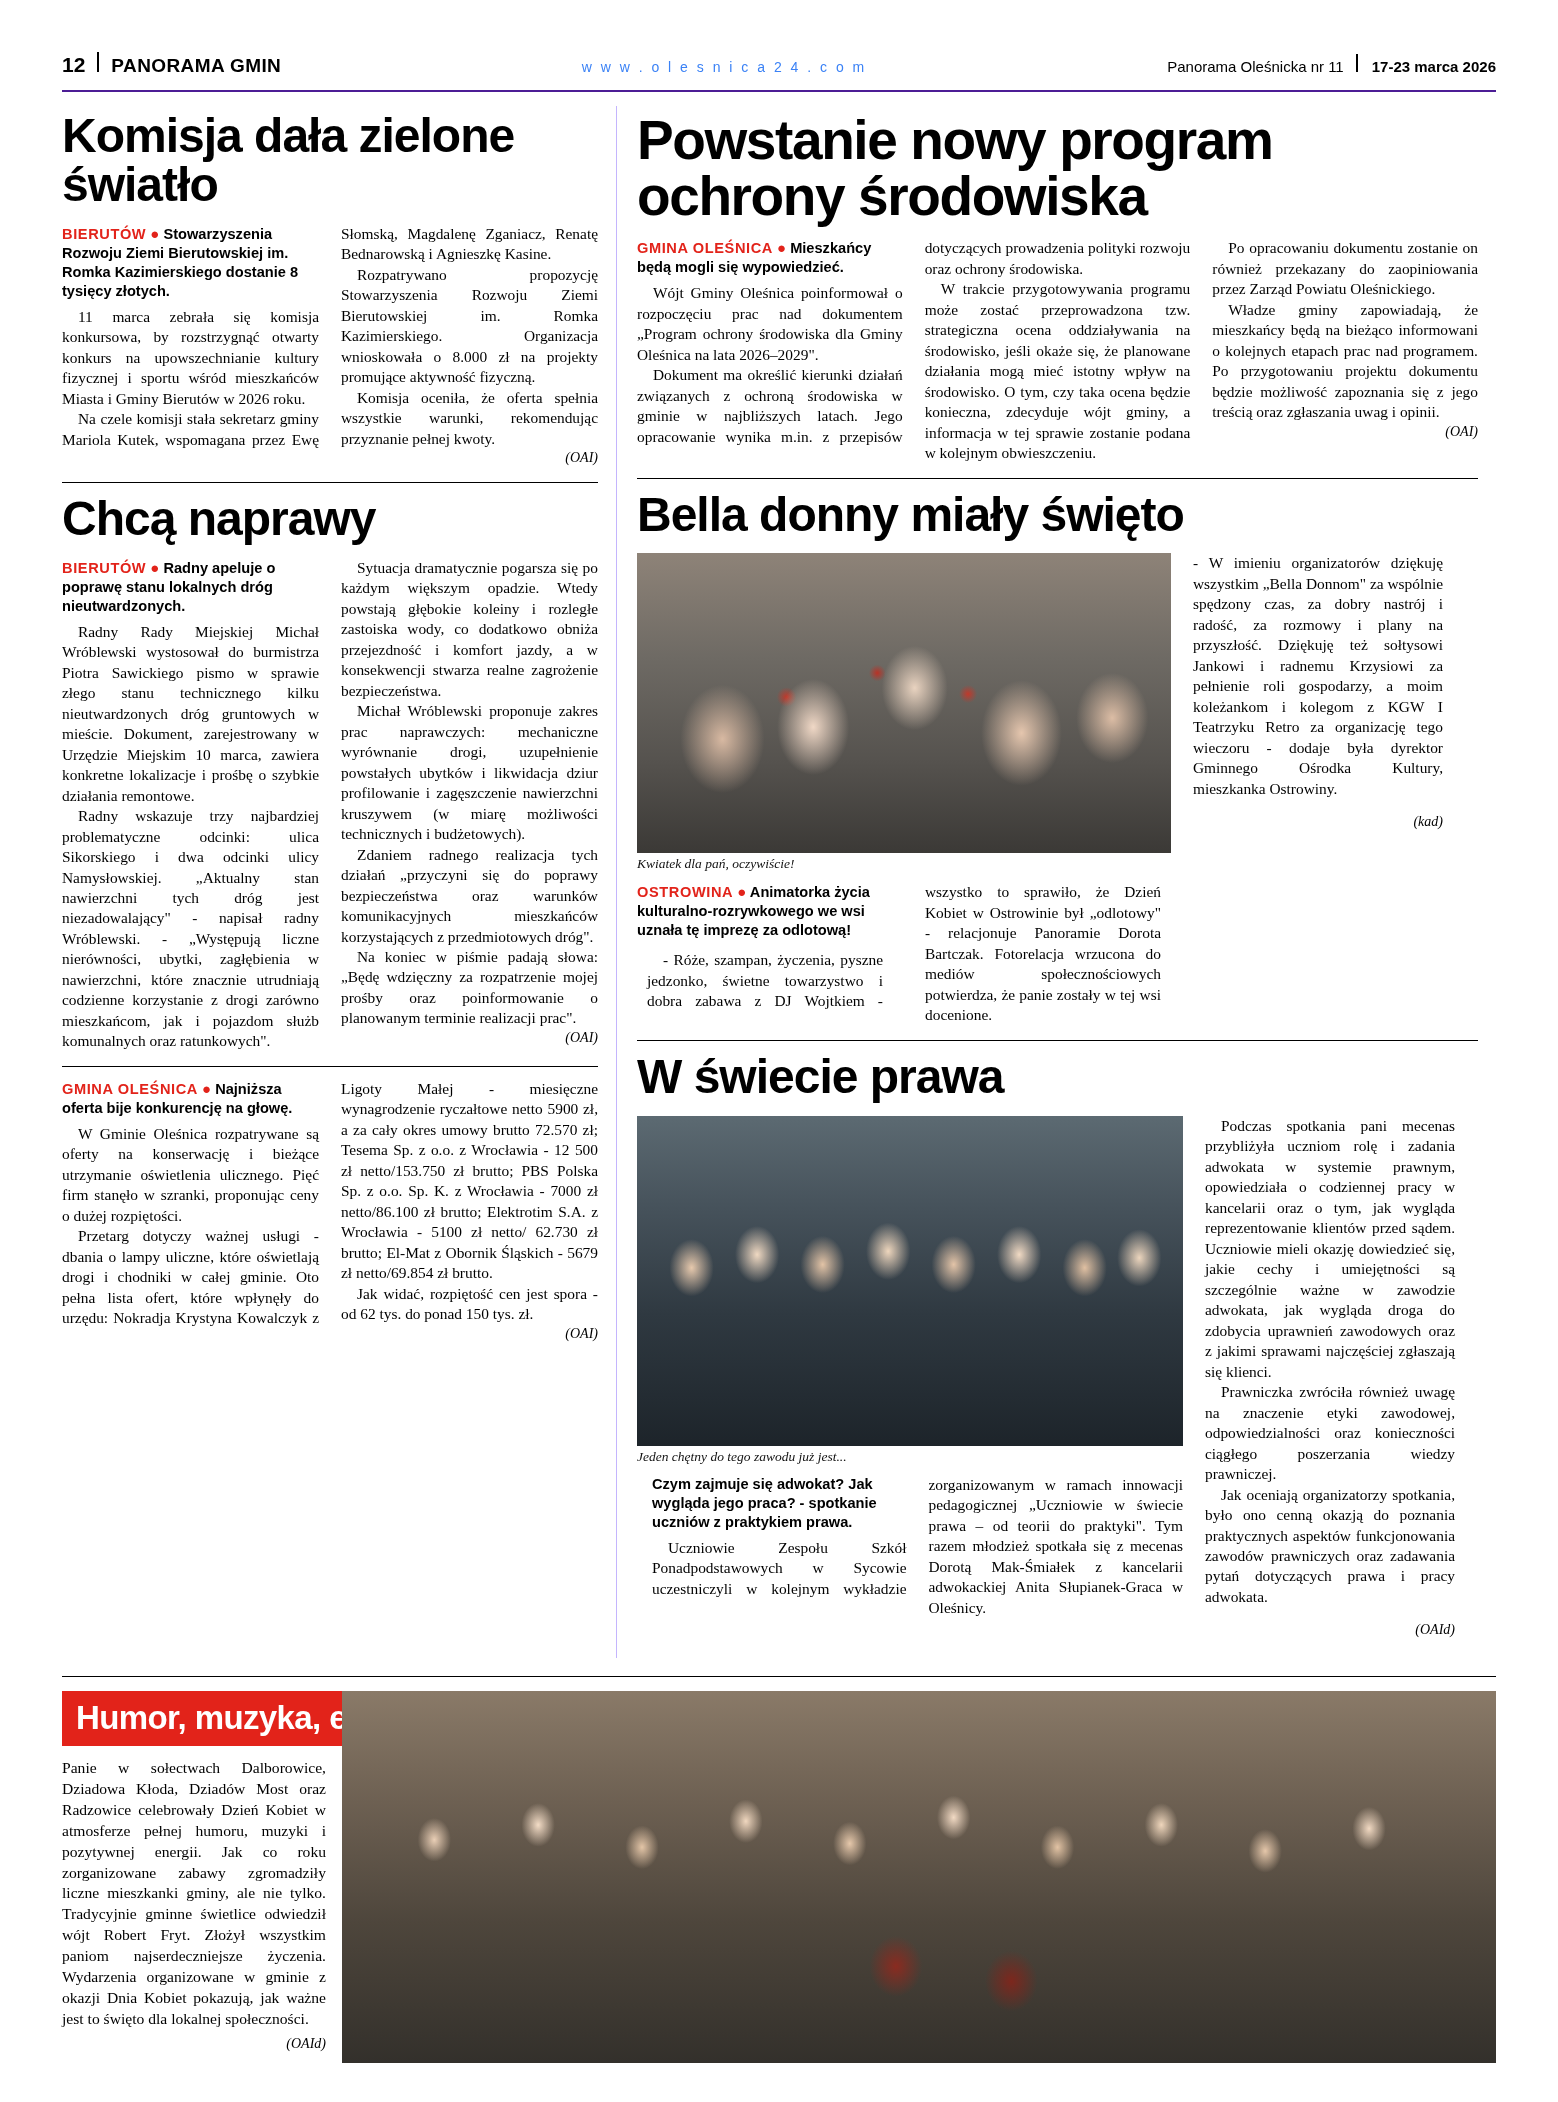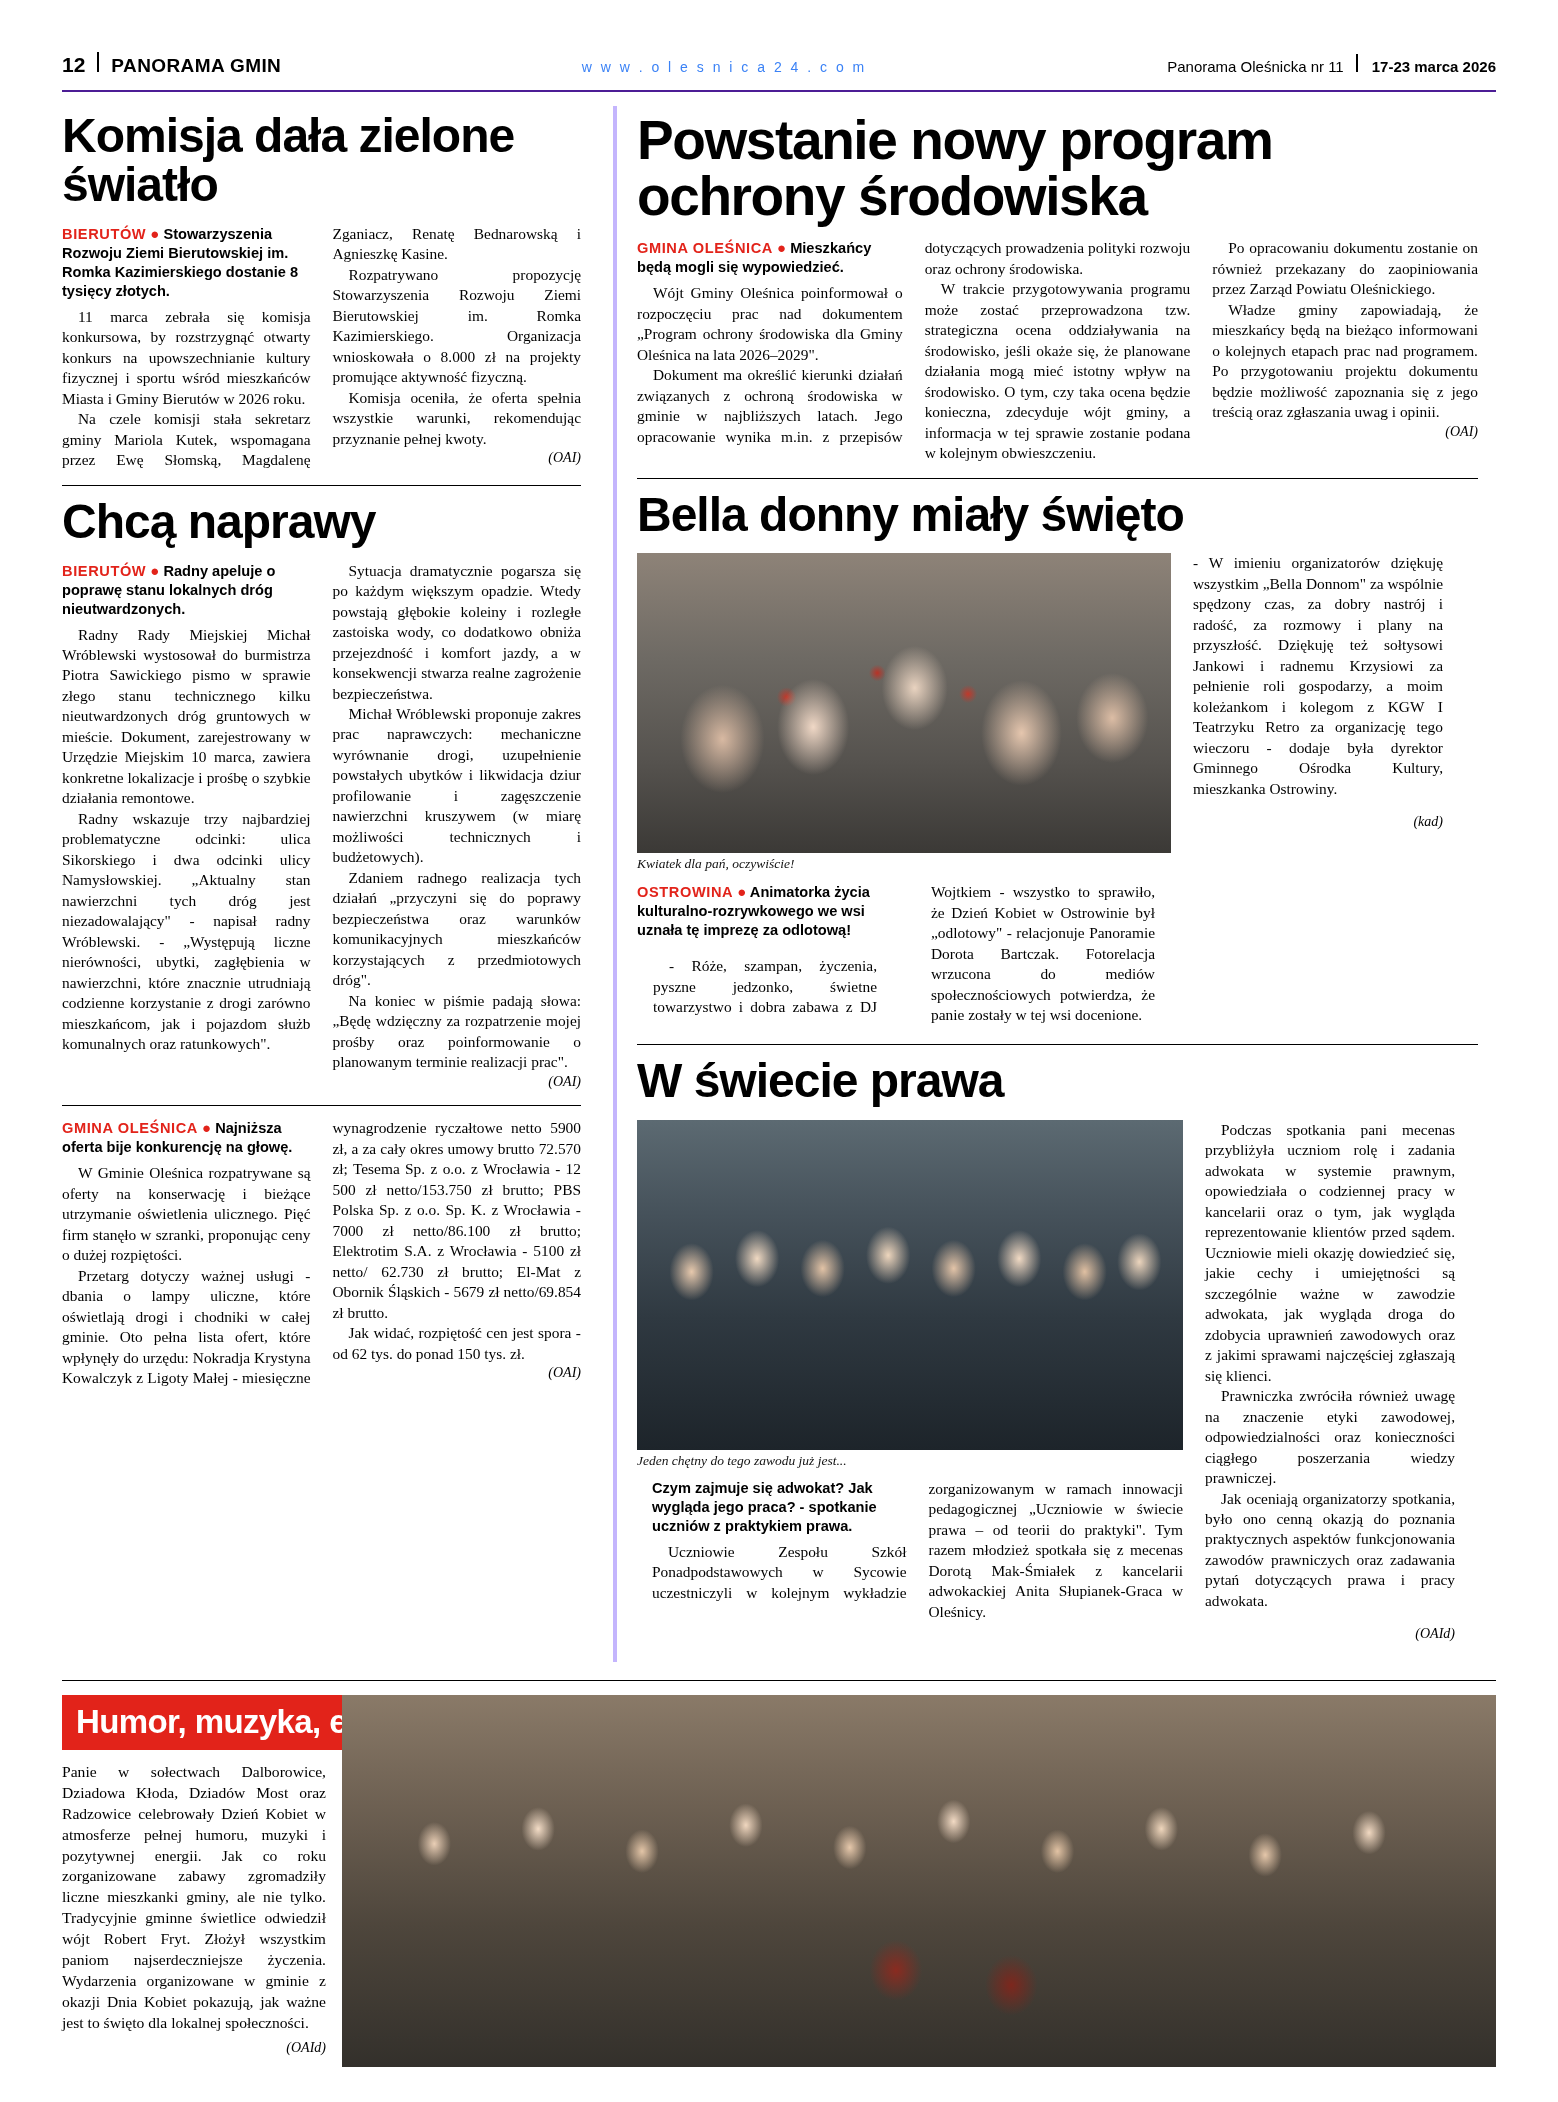--- a/index.html
+++ b/index.html
@@ -59,21 +59,21 @@
     font-weight: bold;
     font-size: 15px;
   }
 
   
   .body-grid {
     display: flex;
     gap: 0px;
     margin-top: 14px;
   }
-  .col-left { width: 555px; padding-right: 32px; border-right: 4px solid #c4b5fd; }
+  .col-left { width: 555px; padding-right: 18px; border-right: 1px solid #c4b5fd; }
   .col-right { width: 861px; padding-left: 20px; }
 
   h1.headline {
     font-family: "Liberation Sans", sans-serif;
     font-weight: bold;
     font-size: 48px;
     line-height: 1.02;
     margin: 6px 0 14px 0;
     letter-spacing: -1px;
   }
@@ -297,21 +297,21 @@
       <div class="sec">
         <h1 class="headline">Bella donny miały święto</h1>
         <div style="display:flex; gap:22px;">
           <div style="width:534px;">
             <div class="photo">
               <div class="ph-bella"></div>
             </div>
             <div class="caption">Kwiatek dla pań, oczywiście!</div>
             <div style="column-count:2; column-gap:22px; font-size:15.4px; line-height:1.33; text-align:justify; margin-top:10px;">
               <p class="lead first" style="margin:0;"><span class="place">OSTROWINA</span> <span class="dot">●</span> <span>Animatorka życia kulturalno-rozrywkowego we wsi uznała tę imprezę za odlotową!</span></p>
-              <p style="margin:16px; text-indent:16px;">- Róże, szampan, życzenia, pyszne jedzonko, świetne towarzystwo i dobra zabawa z DJ Wojtkiem - wszystko to sprawiło, że Dzień Kobiet w Ostrowinie był „odlotowy" - relacjonuje Panoramie Dorota Bartczak. Fotorelacja wrzucona do mediów społecznościowych potwierdza, że panie zostały w tej wsi docenione.</p>
+              <p style="margin:10px; text-indent:16px;">- Róże, szampan, życzenia, pyszne jedzonko, świetne towarzystwo i dobra zabawa z DJ Wojtkiem - wszystko to sprawiło, że Dzień Kobiet w Ostrowinie był „odlotowy" - relacjonuje Panoramie Dorota Bartczak. Fotorelacja wrzucona do mediów społecznościowych potwierdza, że panie zostały w tej wsi docenione.</p>
             </div>
           </div>
           <div style="width:250px; font-size:15.4px; line-height:1.33; text-align:justify;">
             <p style="margin:0; text-indent:0;">- W imieniu organizatorów dziękuję wszystkim „Bella Donnom" za wspólnie spędzony czas, za dobry nastrój i radość, za rozmowy i plany na przyszłość. Dziękuję też sołtysowi Jankowi i radnemu Krzysiowi za pełnienie roli gospodarzy, a moim koleżankom i kolegom z KGW I Teatrzyku Retro za organizację tego wieczoru - dodaje była dyrektor Gminnego Ośrodka Kultury, mieszkanka Ostrowiny.</p>
             <p class="sig">(kad)</p>
           </div>
         </div>
       </div>
 
       <div class="hr-top"></div>

